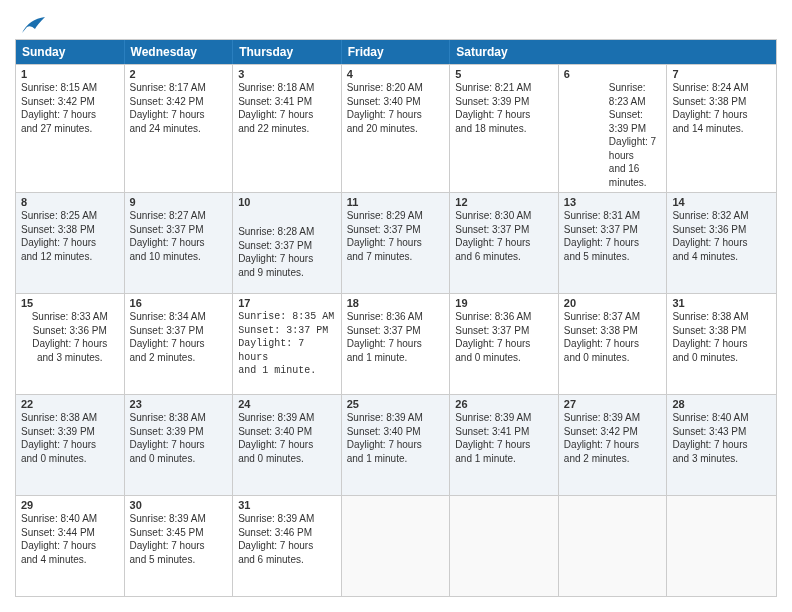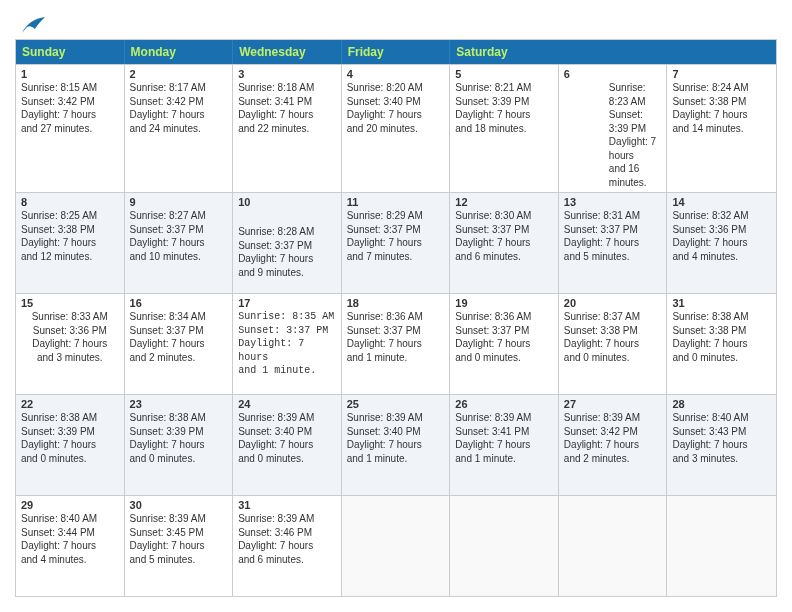--- a/index.html
+++ b/index.html
@@ -45,21 +45,21 @@
       display: flex;
       flex-direction: column;
       border: 1px solid #ccc;
     }
     .cal-header {
       display: grid;
       grid-template-columns: repeat(7, 1fr);
       background: #1a6faf;
     }
     .cal-header-cell {
-      color: #bef264;
+      color: #ffffff;
       font-weight: bold;
       font-size: 12px;
       padding: 5px 6px;
       border-right: 1px solid #2a7fbf;
     }
     .cal-header-cell:last-child { border-right: none; }
     .cal-body {
       flex: 1;
       display: flex;
       flex-direction: column;
@@ -108,22 +108,22 @@
     </div>
     <div class="title-block">
       <div class="month-title"></div>
       <div class="location"></div>
     </div>
   </div>
 
   <div class="calendar">
     <div class="cal-header">
       <div class="cal-header-cell">Sunday</div>
-      <div class="cal-header-cell">Monday</div>
       <div class="cal-header-cell">Wednesday</div>
+      <div class="cal-header-cell">Thursday</div>
       <div class="cal-header-cell">Friday</div>
       <div class="cal-header-cell">Saturday</div>
     </div>
     <div class="cal-body" id="cal-body">
     <div class="cal-row">
           <div class="cal-cell">
             <div class="day-num">1</div>
             <div class="cell-text" style="white-space: pre-line;">Sunrise: 8:15 AM
 Sunset: 3:42 PM
 Daylight: 7 hours

